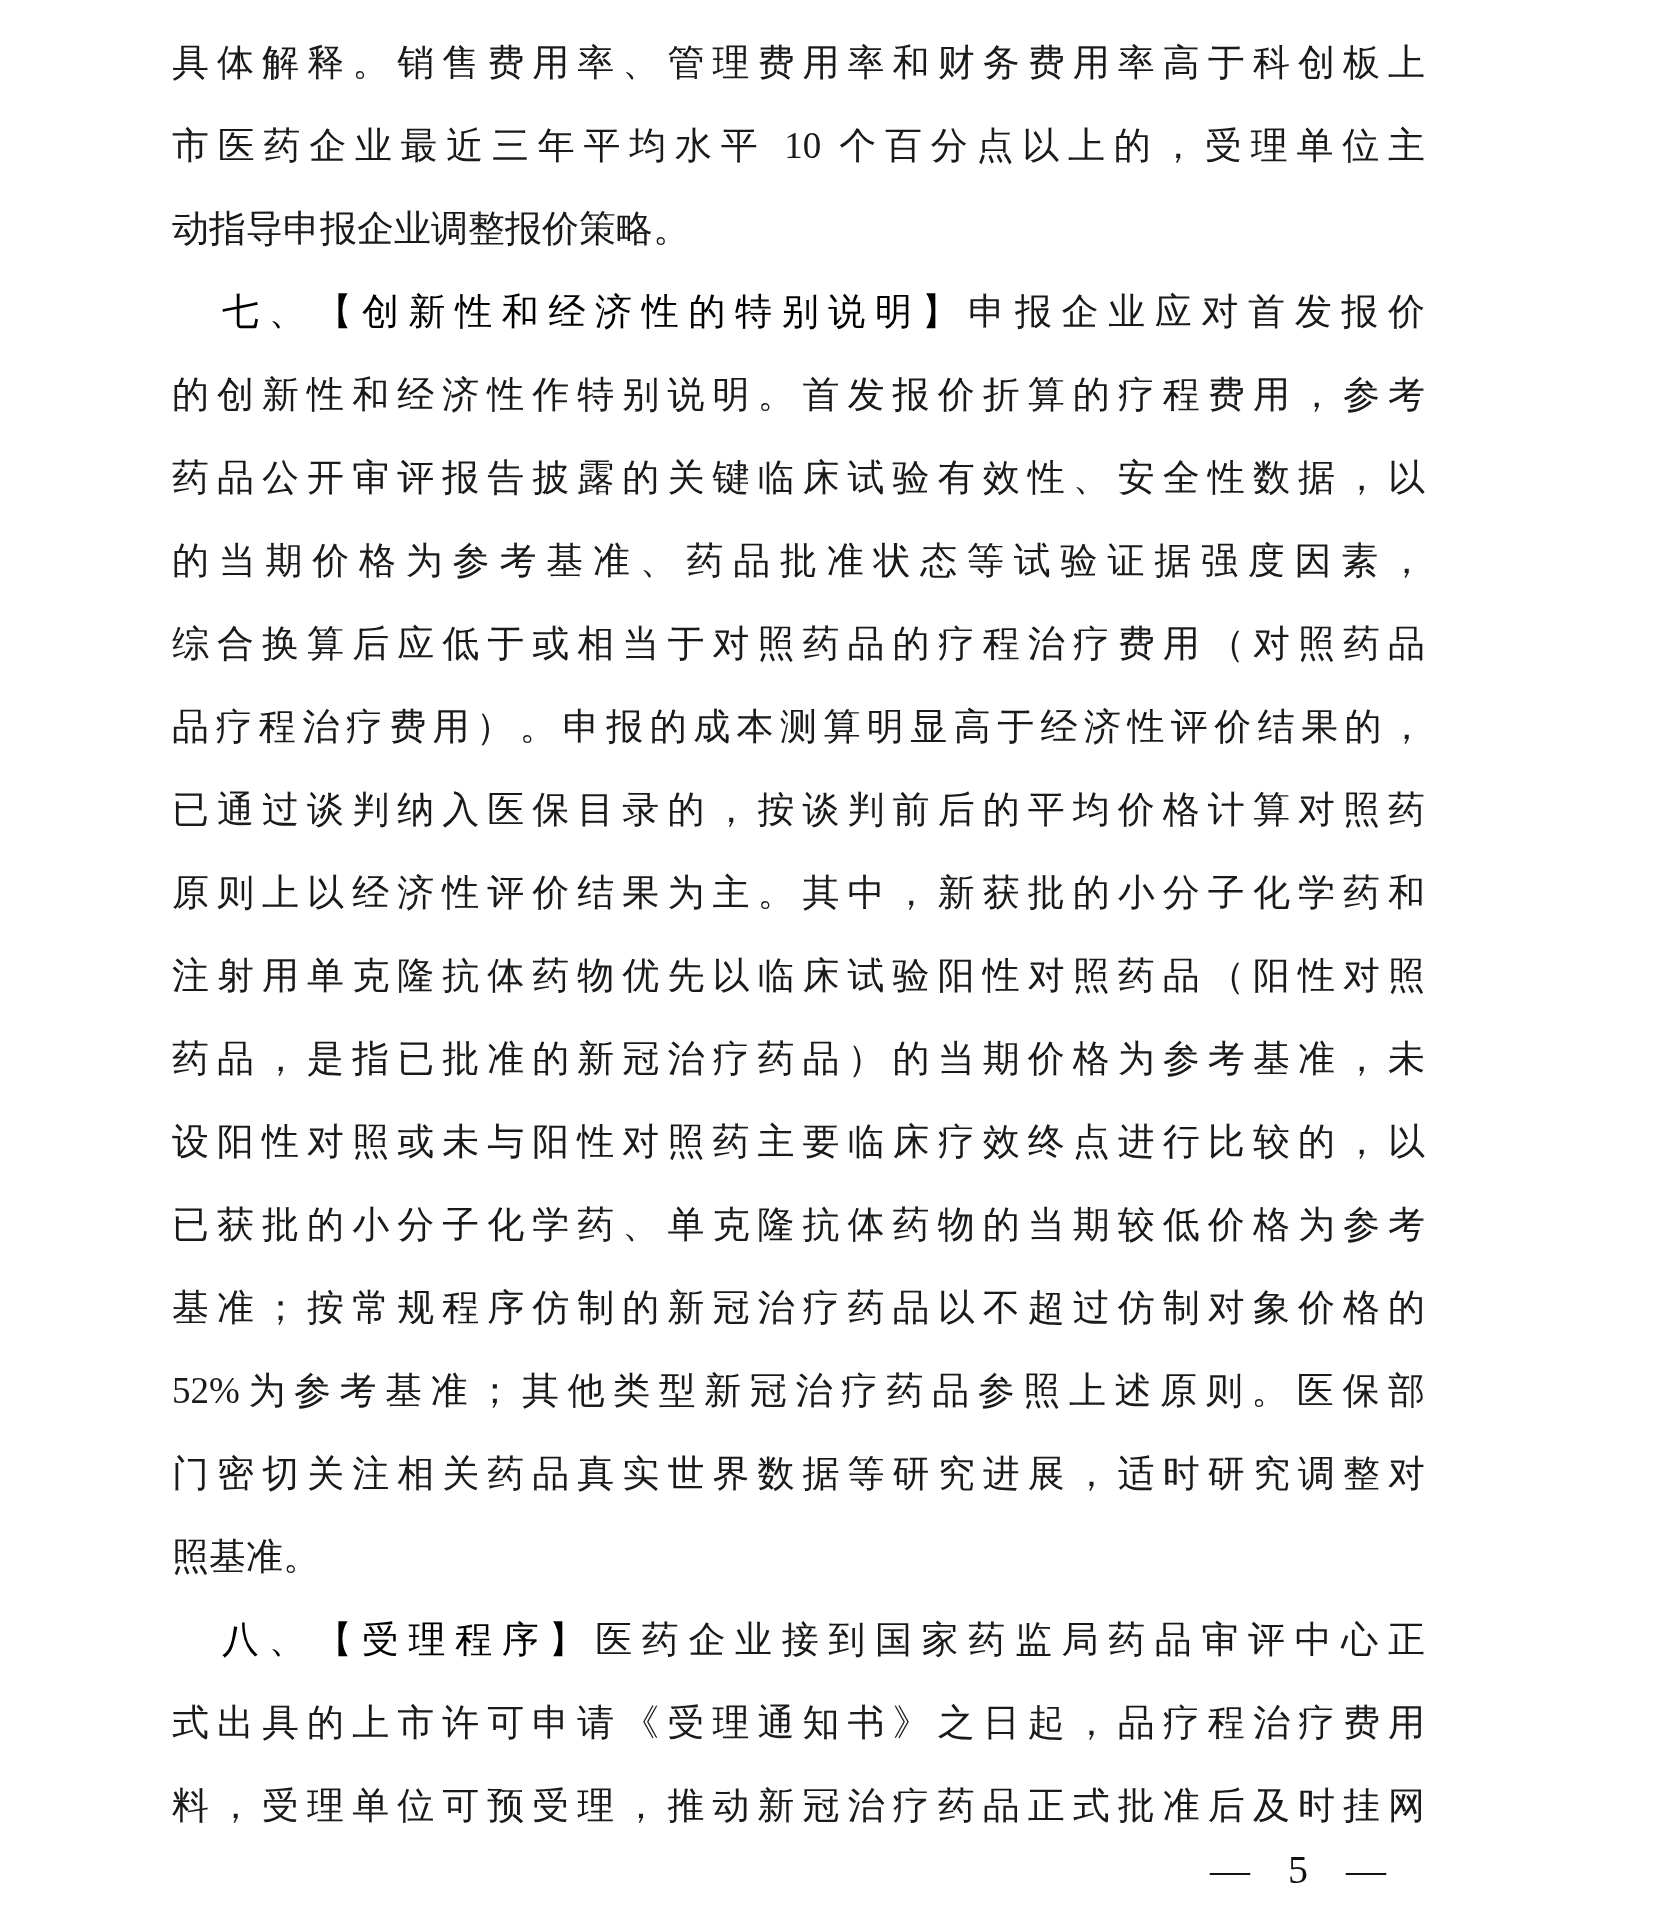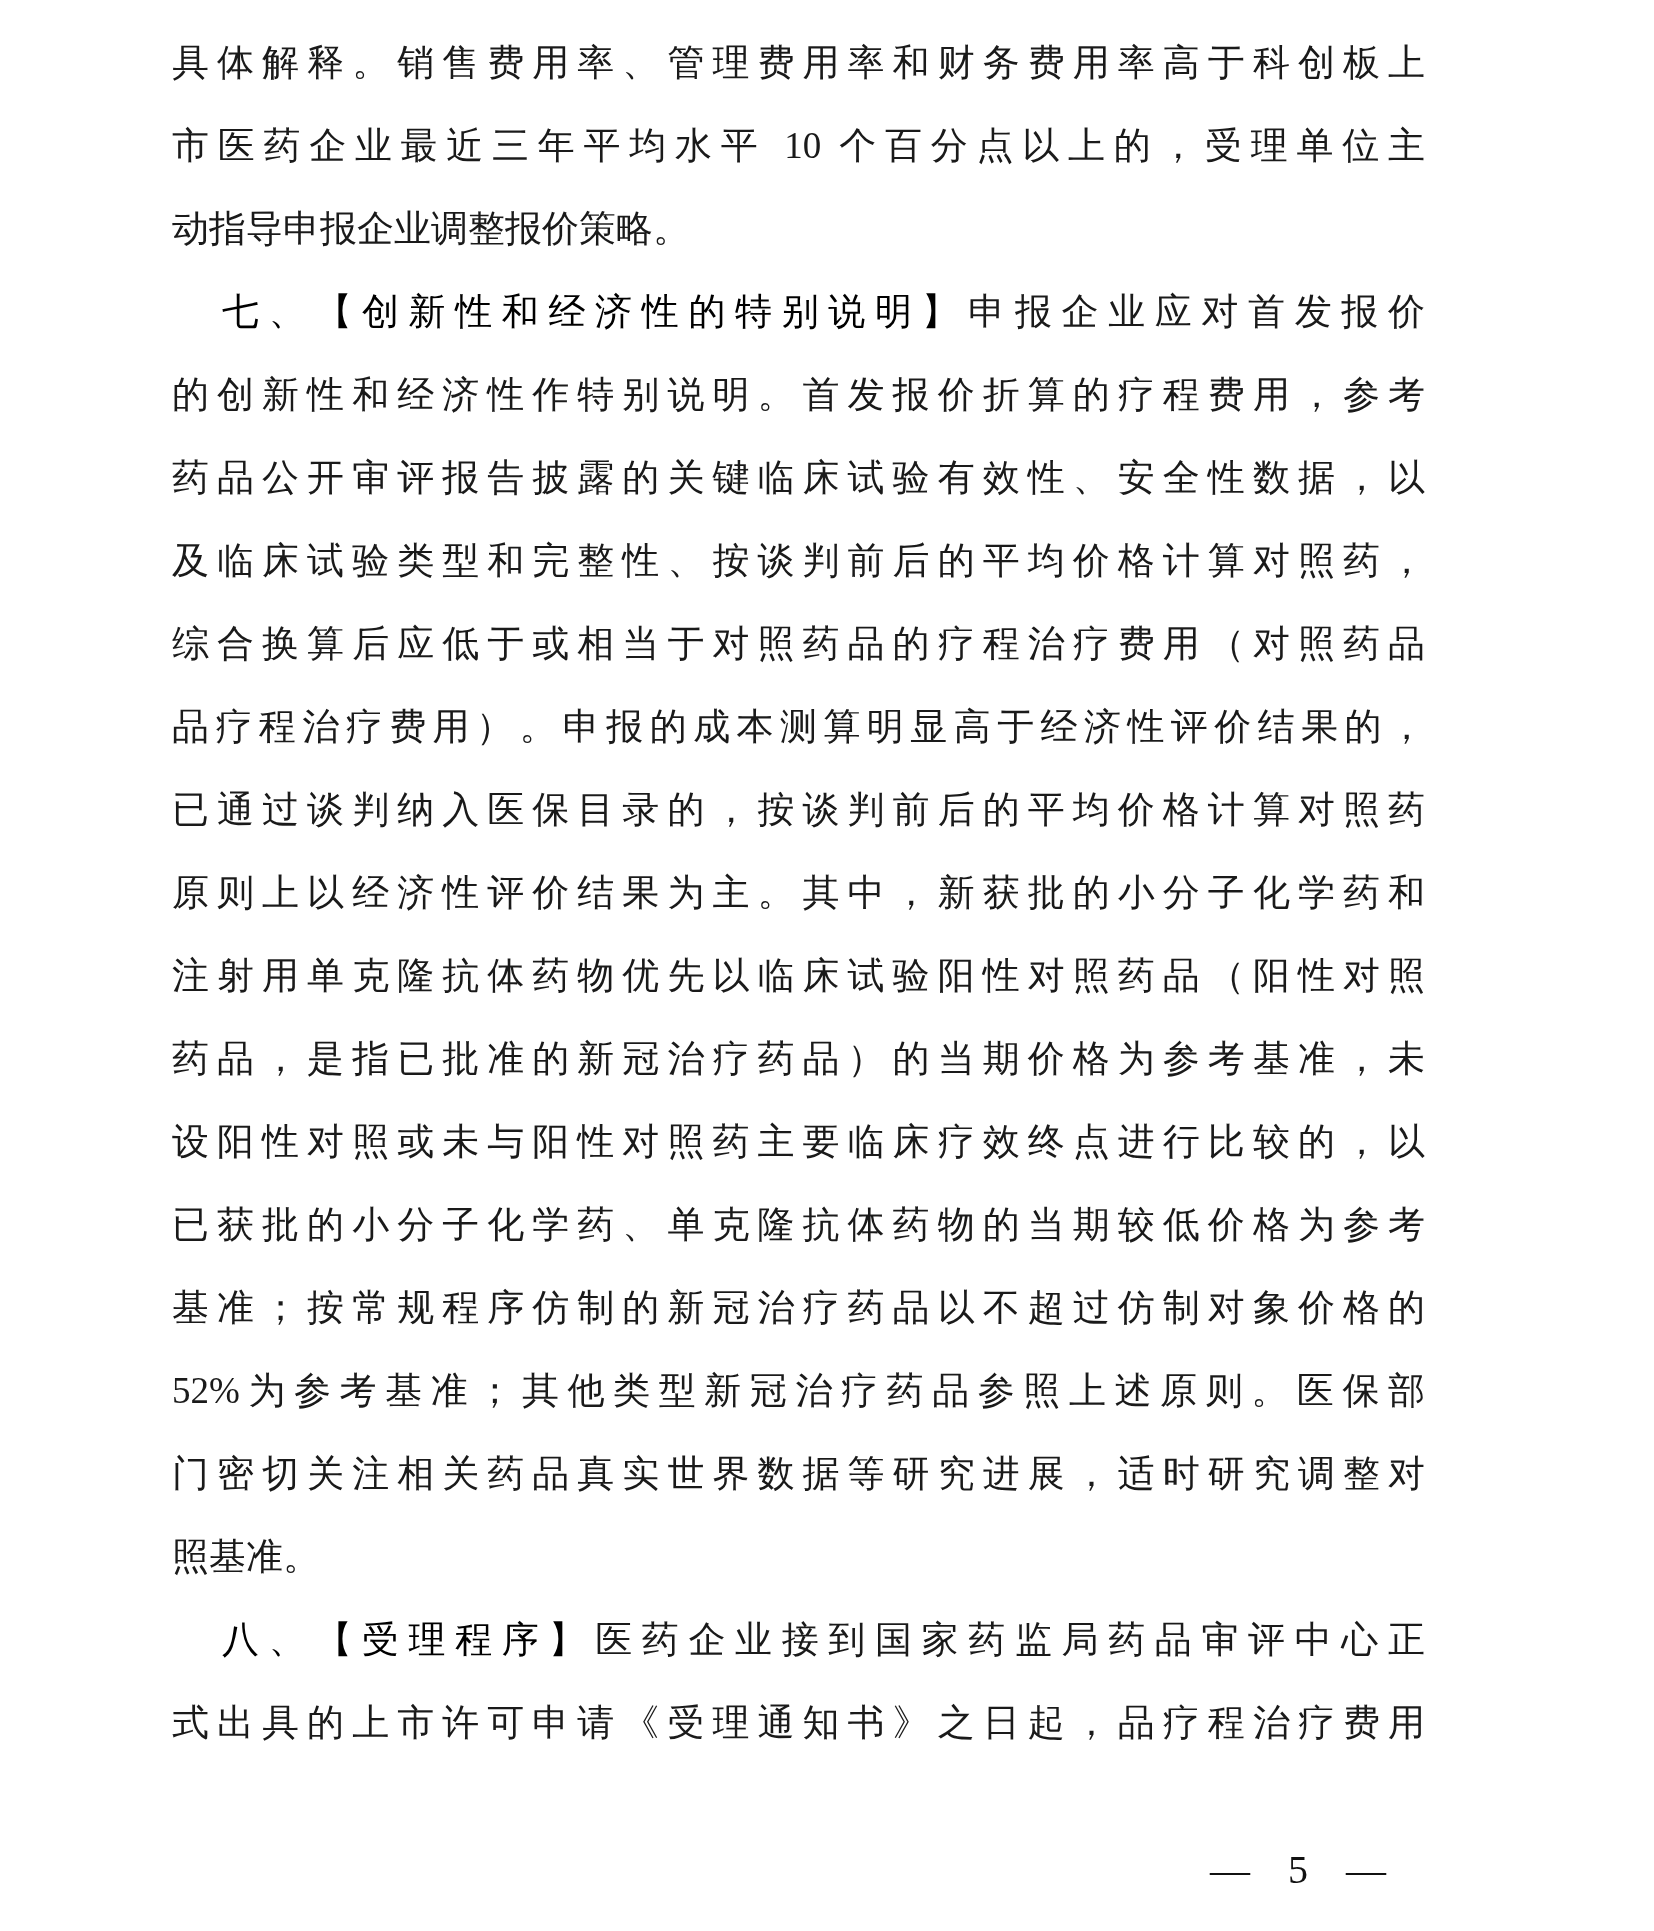--- a/index.html
+++ b/index.html
@@ -52,30 +52,31 @@
 </head>
 <body>
 
 <div class="doc-body">
     <div class="line fill"><span class="seg">具体解释。销售费用率、管理费用率和财务费用率高于科创板上</span></div>
     <div class="line fill"><span class="seg">市医药企业最近三年平均水平 10 个百分点以上的，受理单位主</span></div>
     <div class="line"><span class="seg">动指导申报企业调整报价策略。</span></div>
     <div class="line indent fill"><span class="seg seg-bold">七、【创新性和经济性的特别说明】</span><span class="seg">申报企业应对首发报价</span></div>
     <div class="line fill"><span class="seg">的创新性和经济性作特别说明。首发报价折算的疗程费用，参考</span></div>
     <div class="line fill"><span class="seg">药品公开审评报告披露的关键临床试验有效性、安全性数据，以</span></div>
-    <div class="line fill"><span class="seg">及临床试验类型和完整性、按谈判前后的平均价格计算对照药，</span></div>
+    <div class="line fill"><span class="seg">的当期价格为参考基准、药品批准状态等试验证据强度因素，</span></div>
     <div class="line fill"><span class="seg">综合换算后应低于或相当于对照药品的疗程治疗费用（对照药品</span></div>
     <div class="line fill"><span class="seg">品疗程治疗费用）。申报的成本测算明显高于经济性评价结果的，</span></div>
     <div class="line fill"><span class="seg">已通过谈判纳入医保目录的，按谈判前后的平均价格计算对照药</span></div>
     <div class="line fill"><span class="seg">原则上以经济性评价结果为主。其中，新获批的小分子化学药和</span></div>
     <div class="line fill"><span class="seg">注射用单克隆抗体药物优先以临床试验阳性对照药品（阳性对照</span></div>
     <div class="line fill"><span class="seg">药品，是指已批准的新冠治疗药品）的当期价格为参考基准，未</span></div>
     <div class="line fill"><span class="seg">设阳性对照或未与阳性对照药主要临床疗效终点进行比较的，以</span></div>
     <div class="line fill"><span class="seg">已获批的小分子化学药、单克隆抗体药物的当期较低价格为参考</span></div>
     <div class="line fill"><span class="seg">基准；按常规程序仿制的新冠治疗药品以不超过仿制对象价格的</span></div>
     <div class="line fill"><span class="seg">52%为参考基准；其他类型新冠治疗药品参照上述原则。医保部</span></div>
     <div class="line fill"><span class="seg">门密切关注相关药品真实世界数据等研究进展，适时研究调整对</span></div>
     <div class="line"><span class="seg">照基准。</span></div>
     <div class="line indent fill"><span class="seg seg-bold">八、【受理程序】</span><span class="seg">医药企业接到国家药监局药品审评中心正</span></div>
     <div class="line fill"><span class="seg">式出具的上市许可申请《受理通知书》之日起，品疗程治疗费用</span></div>
+    <div class="line fill"><span class="seg">料，受理单位可预受理，推动新冠治疗药品正式批准后及时挂网</span></div>
   </div>
 
 <div class="page-footer">— 5 —</div>
 
 </body></html>

